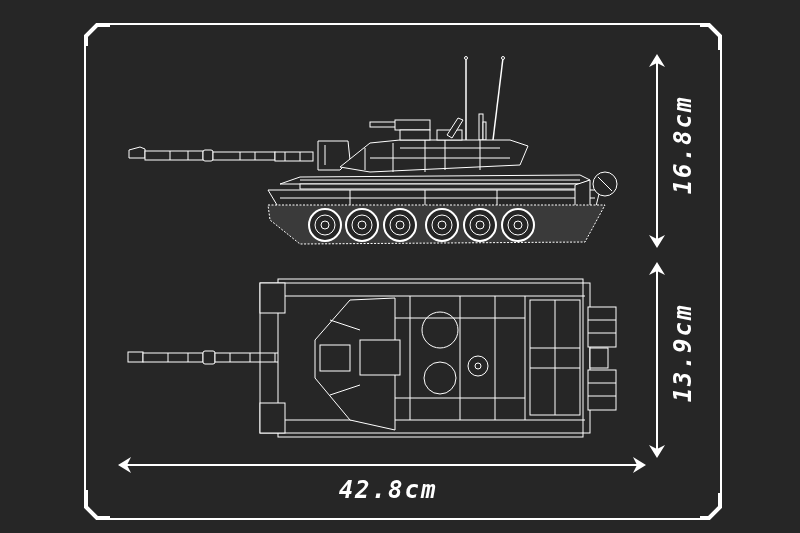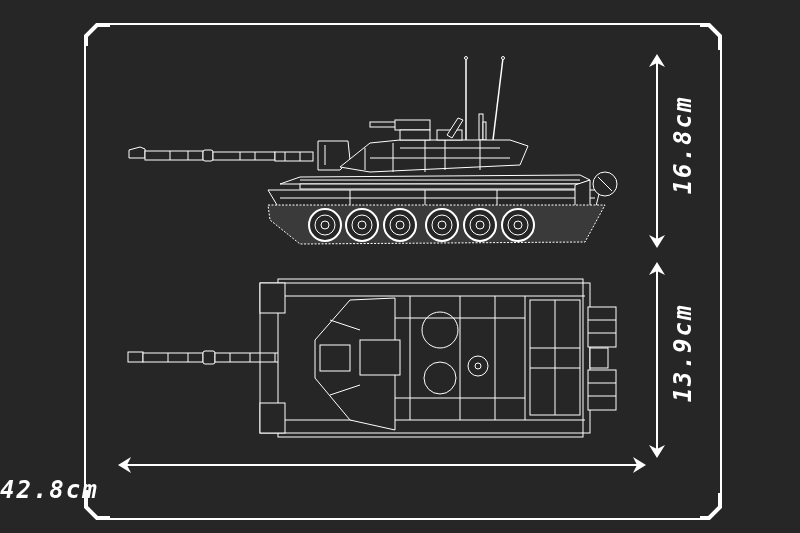--- a/index.html
+++ b/index.html
@@ -15,21 +15,21 @@
     position: absolute;
     color: #ffffff;
     font-family: "DejaVu Sans Mono", monospace;
     font-weight: bold;
     font-style: italic;
     font-size: 24px;
     letter-spacing: 2px;
     white-space: nowrap;
     line-height: 1;
   }
-  .dim-length { left: 0; width: 776px; top: 478px; padding-left: 0; }
+  .dim-length { left: 0; width: 776px; top: 478px; text-align: center; padding-left: 0; }
   .dim-height { left: 683px; top: 145px; transform: translate(-50%, -50%) rotate(-90deg); }
   .dim-width  { left: 683px; top: 353px; transform: translate(-50%, -50%) rotate(-90deg); }
 </style>
 </head>
 <body>
 
 <div class="stage">
 
 <svg width="800" height="533" viewBox="0 0 800 533">
 

